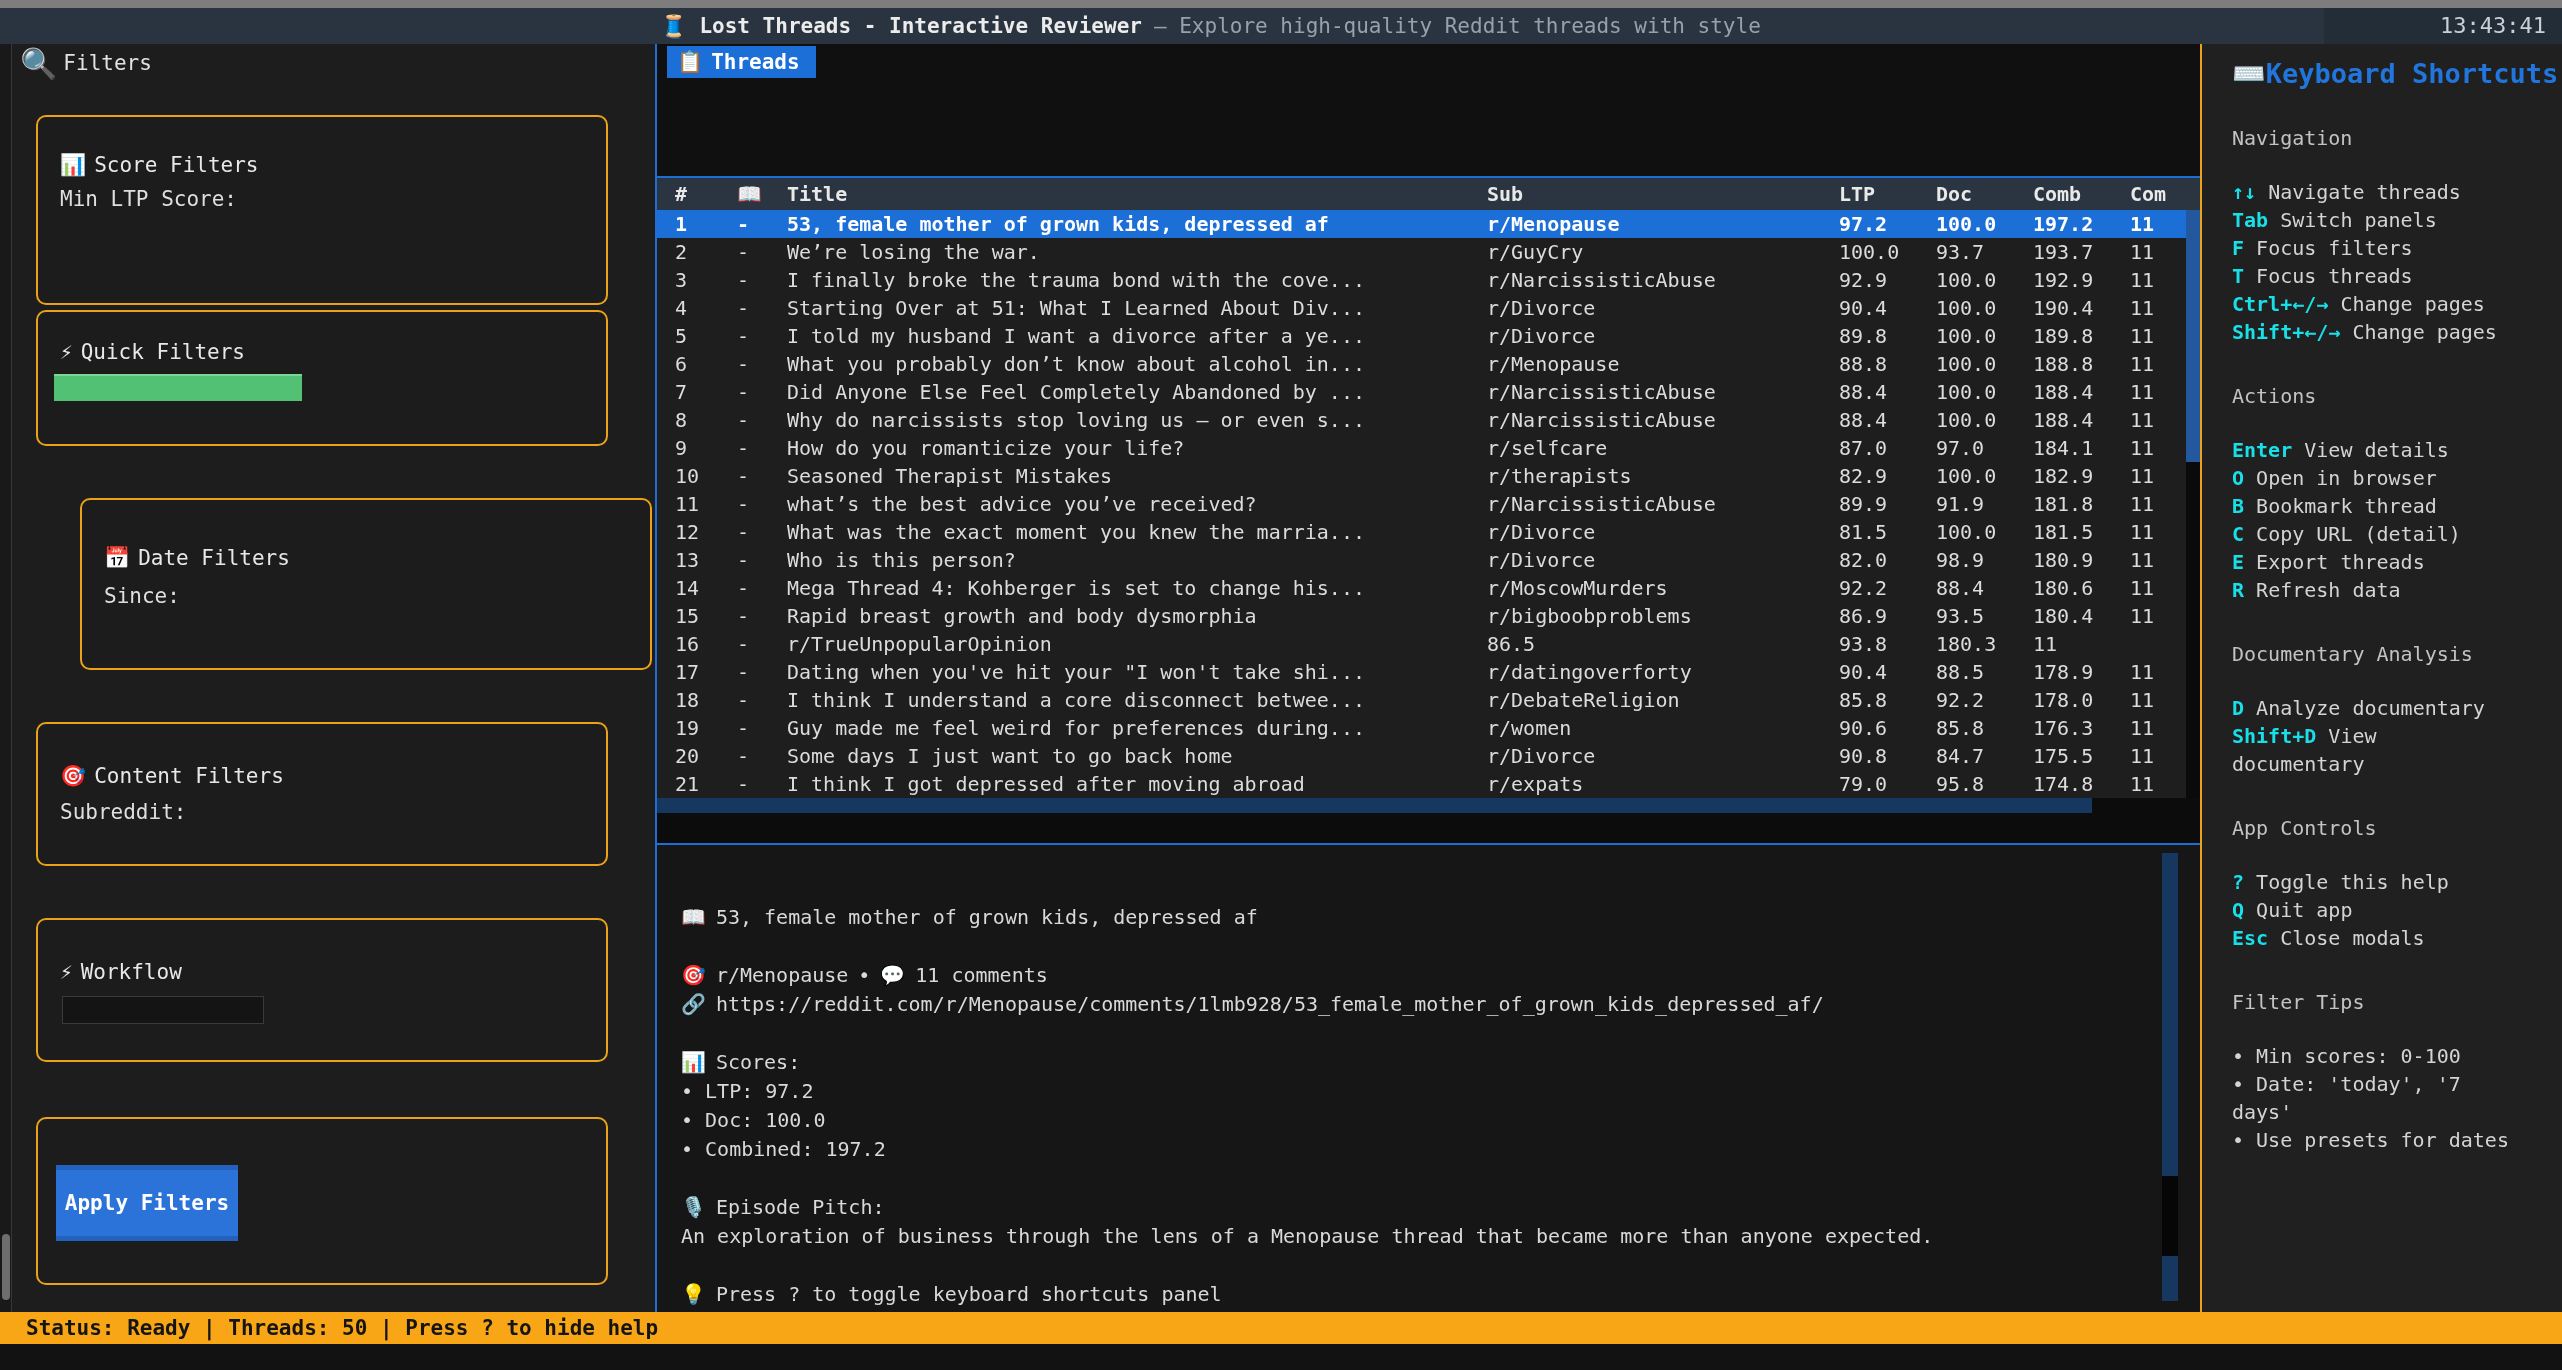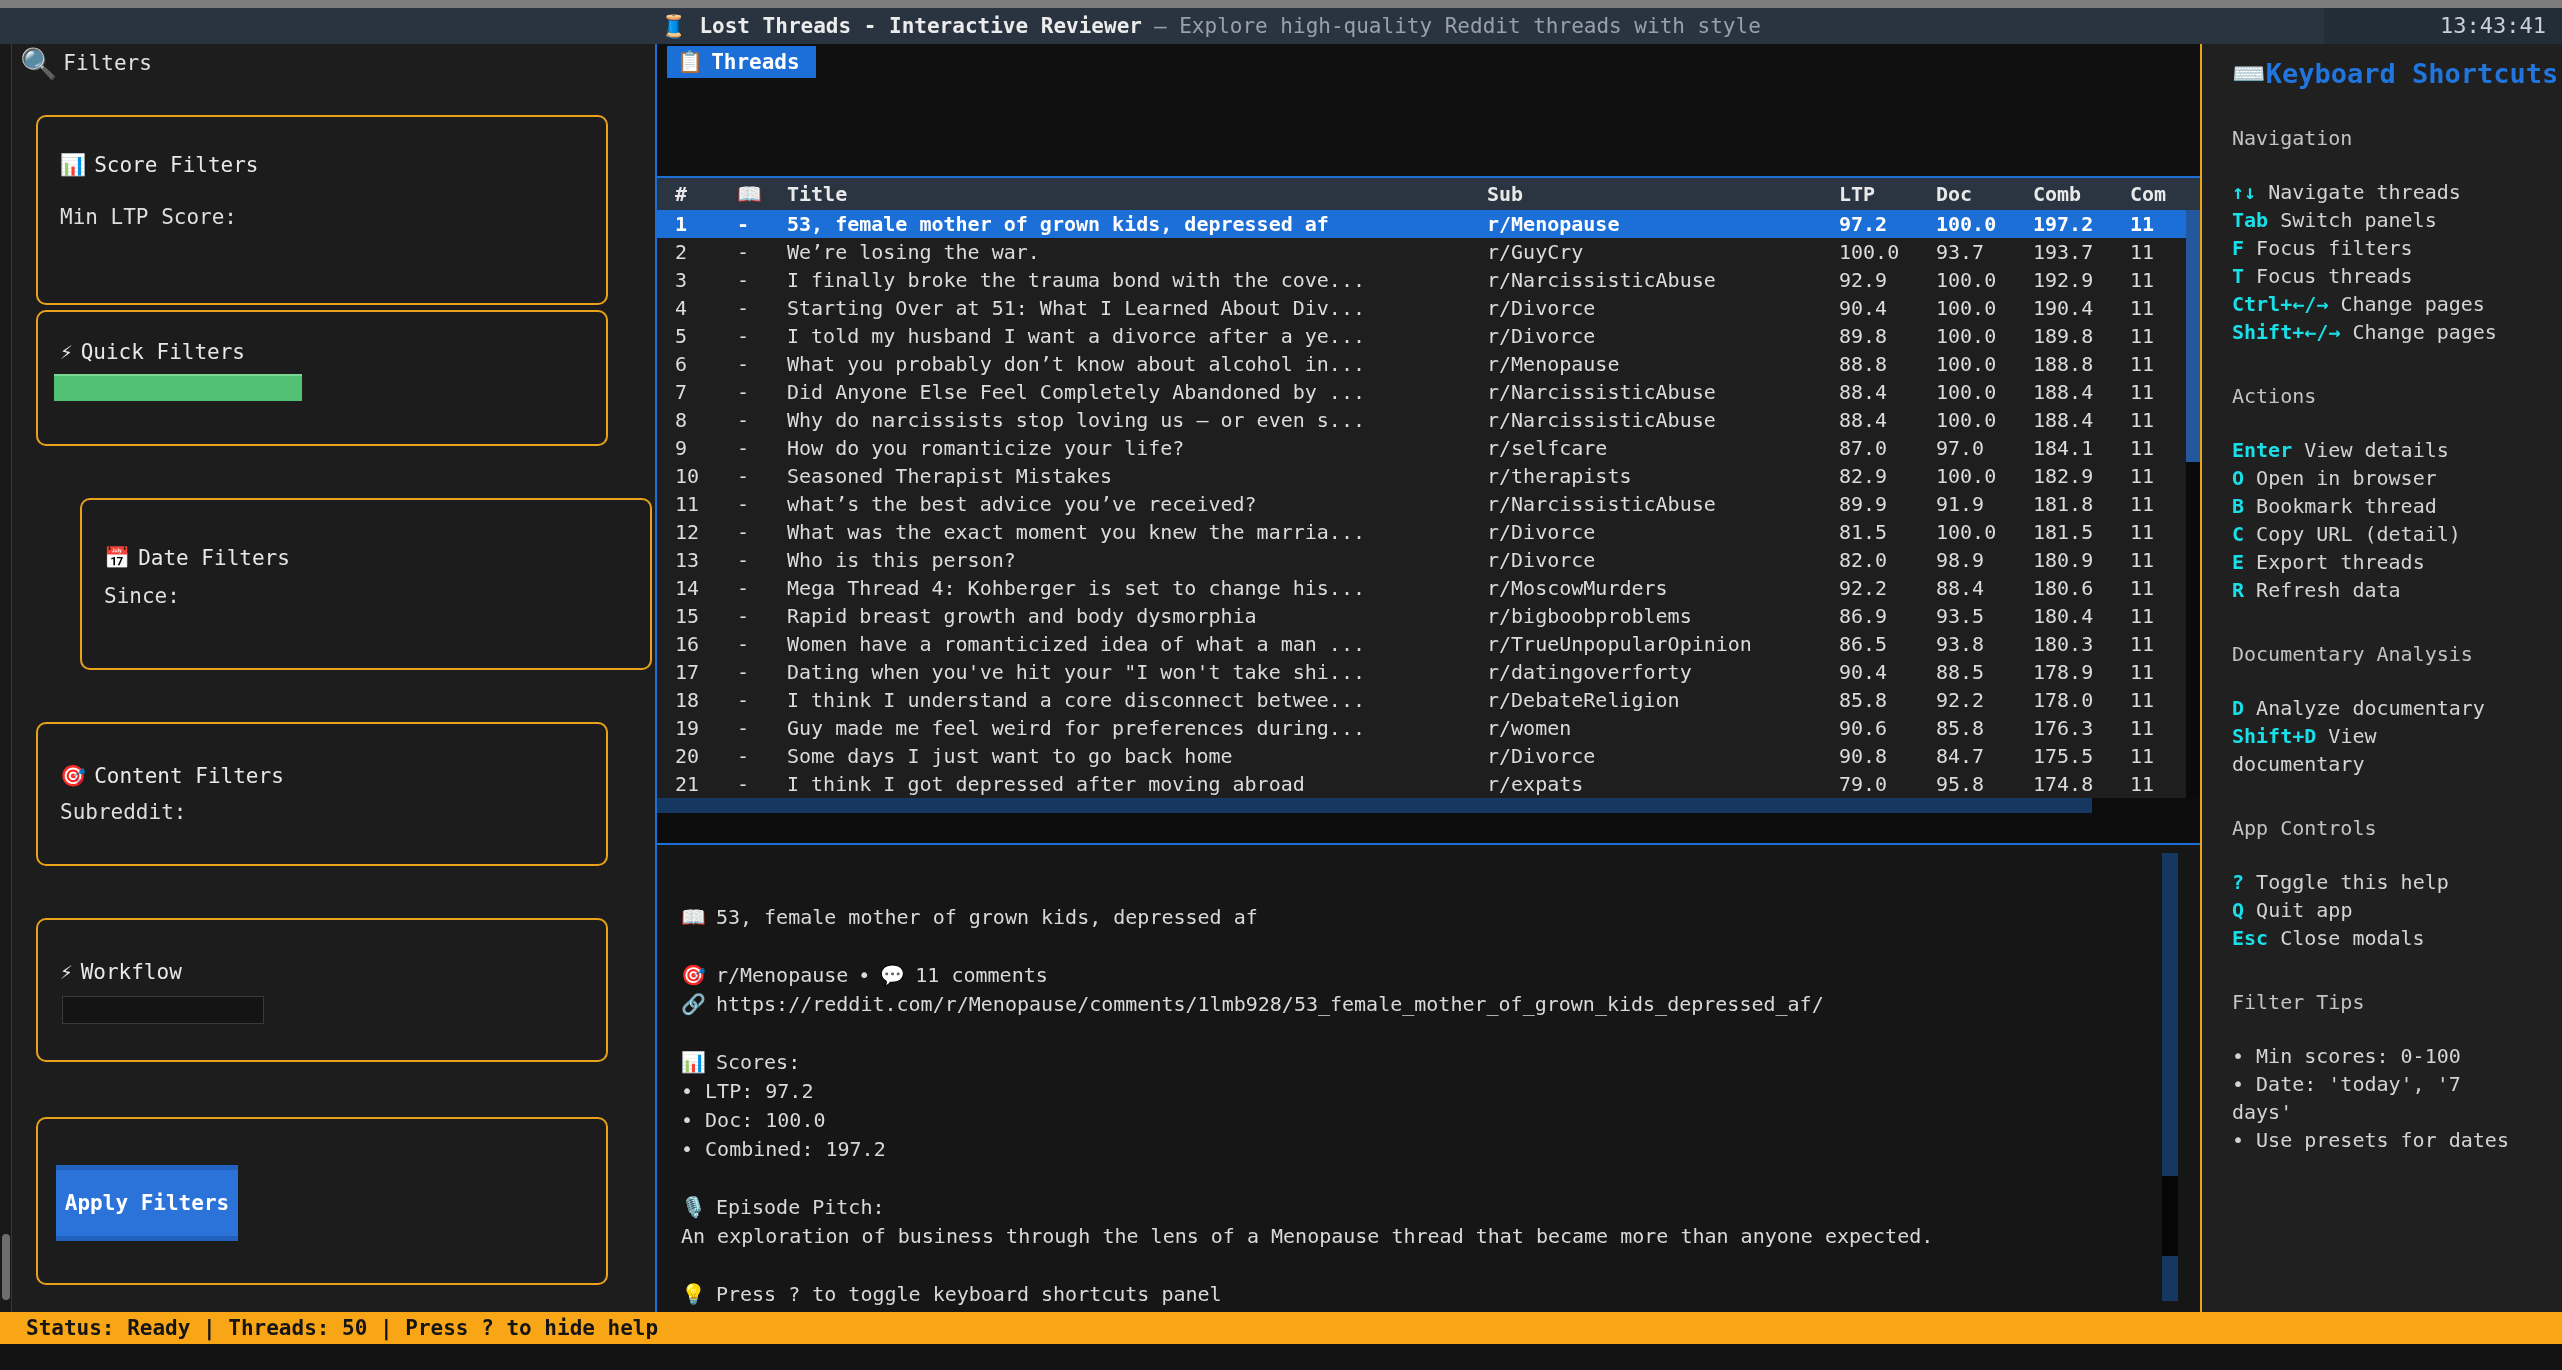--- a/index.html
+++ b/index.html
@@ -24,21 +24,21 @@
   
   .sidebar-left{position:absolute;left:0;top:44px;width:655px;height:1268px;background:#1D1D1D;}
   .left-track{position:absolute;left:0;top:0;width:12px;height:100%;background:#191919;border-right:1px solid #33383D;}
   .left-thumb{position:absolute;left:2px;top:1190px;width:8px;height:66px;background:#6E6E6E;border-radius:4px;}
   .filters-header{position:absolute;left:20px;top:2px;font-size:21px;color:#E2E2E2;white-space:nowrap;}
   .filters-header .hdr-icon{font-size:30px;vertical-align:middle;margin-right:6px;}
   .fbox{position:absolute;left:36px;width:572px;border:2px solid var(--accent-orange);border-radius:10px;background:#1C1C1C;}
   .fbox .btitle{position:absolute;left:22px;font-size:21px;color:#E8E8E8;white-space:nowrap;}
   .fbox .btitle .bicon{margin-right:8px;}
   .fbox .blabel{position:absolute;left:22px;font-size:21px;color:#DFDFDF;white-space:nowrap;}
-  .box-score{top:71px;height:190px;}   .box-score .btitle{top:36px;}  .box-score .blabel{top:88px;text-align:center;}
+  .box-score{top:71px;height:190px;}   .box-score .btitle{top:36px;}  .box-score .blabel{top:70px;text-align:center;}
   .box-quick{top:266px;height:136px;}  .box-quick .btitle{top:28px;}
   .quick-bar{position:absolute;left:16px;top:62px;width:248px;height:27px;background:var(--accent-green);border-top:2px solid #79D693;}
   .box-date{top:454px;height:172px;margin-left:44px;}   .box-date .btitle{top:46px;}   .box-date .blabel{top:84px;}
   .box-content{top:678px;height:144px;text-decoration:underline;}.box-content .btitle{top:40px;}.box-content .blabel{top:76px;}
   .box-workflow{top:874px;height:144px;}.box-workflow .btitle{top:40px;}
   .workflow-input{position:absolute;left:24px;top:76px;width:202px;height:28px;background:#141414;
                   border:1px solid #3A3A3A;color:#DDD;font:inherit;font-size:20px;padding:0 6px;}
   .box-apply{top:1073px;height:168px;}
   .apply-btn{position:absolute;left:18px;top:46px;width:182px;height:76px;background:var(--button-blue);
              border:none;border-top:5px solid #2361BE;border-bottom:5px solid #2361BE;color:#FFF;
@@ -304,21 +304,20 @@
             <span>Rapid breast growth and body dysmorphia</span>
             <span>r/bigboobproblems</span>
             <span>86.9</span>
             <span>93.5</span>
             <span>180.4</span>
             <span>11</span>
           </div>
           <div class="trow">
             <span>16</span>
             <span>-</span>
-            <span>Women have a romanticized idea of what a man ...</span>
             <span>r/TrueUnpopularOpinion</span>
             <span>86.5</span>
             <span>93.8</span>
             <span>180.3</span>
             <span>11</span>
           </div>
           <div class="trow">
             <span>17</span>
             <span>-</span>
             <span>Dating when you've hit your "I won't take shi...</span>

